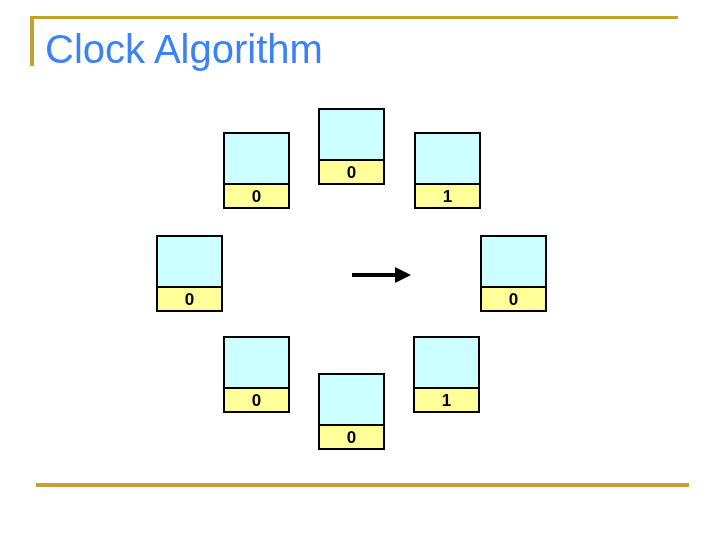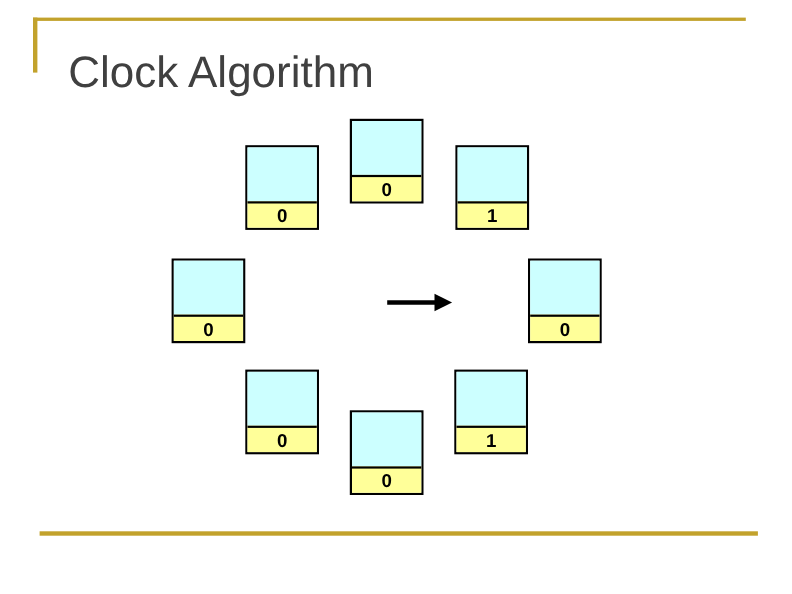--- a/index.html
+++ b/index.html
@@ -25,25 +25,25 @@
   }
   .left-bar {
     position: absolute;
     left: 30px; top: 16px;
     width: 4px; height: 50px;
     background: #C2A22C;
   }
   .title {
     position: absolute;
     left: 45px; top: 27px;
-    margin: 17px;
+    margin: 0;
     font-size: 40px;
     font-weight: normal;
     line-height: 1.1;
-    color: #404040;
+    color: #3b82f6;
     letter-spacing: 0px;
     white-space: nowrap;
   }
   .bottom-rule {
     position: absolute;
     left: 36px; top: 483px;
     width: 653px; height: 4px;
     background: #C2A22C;
   }
 

